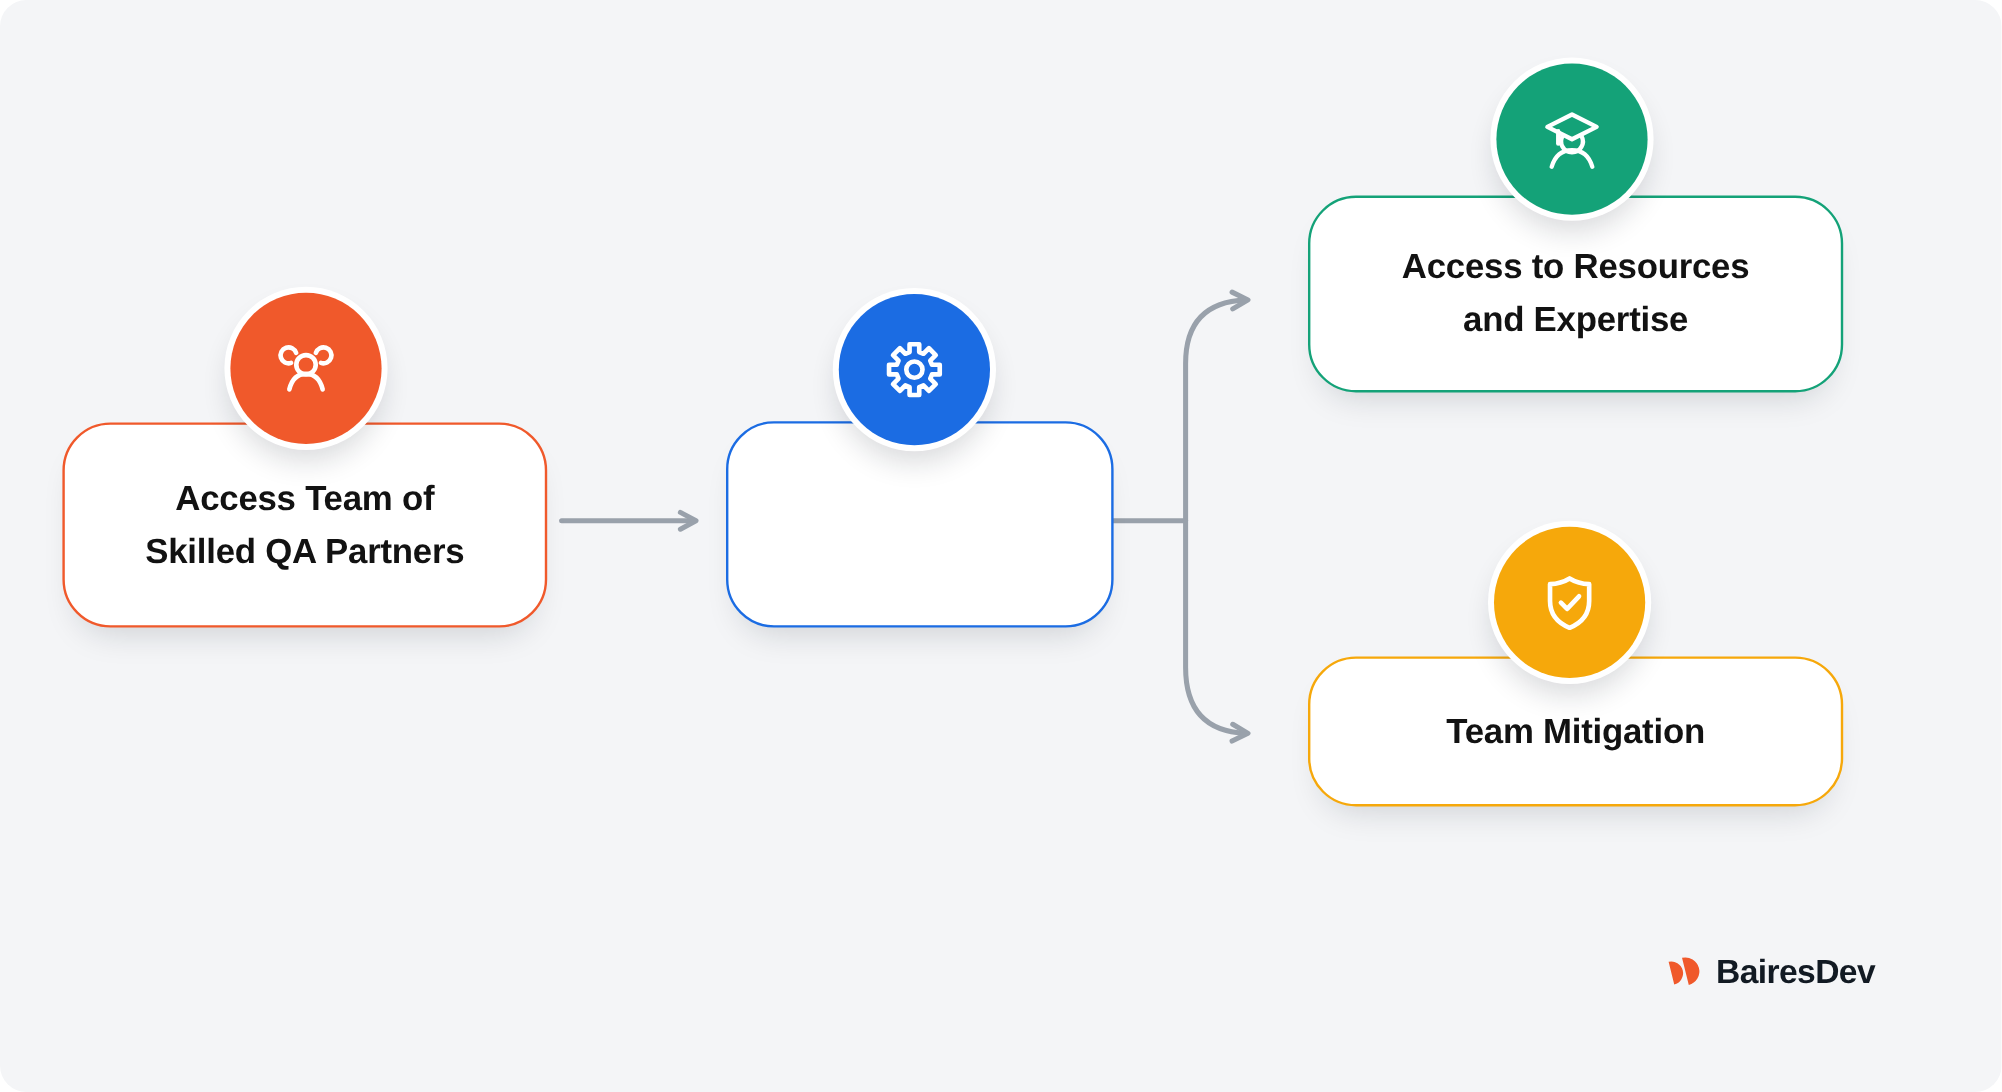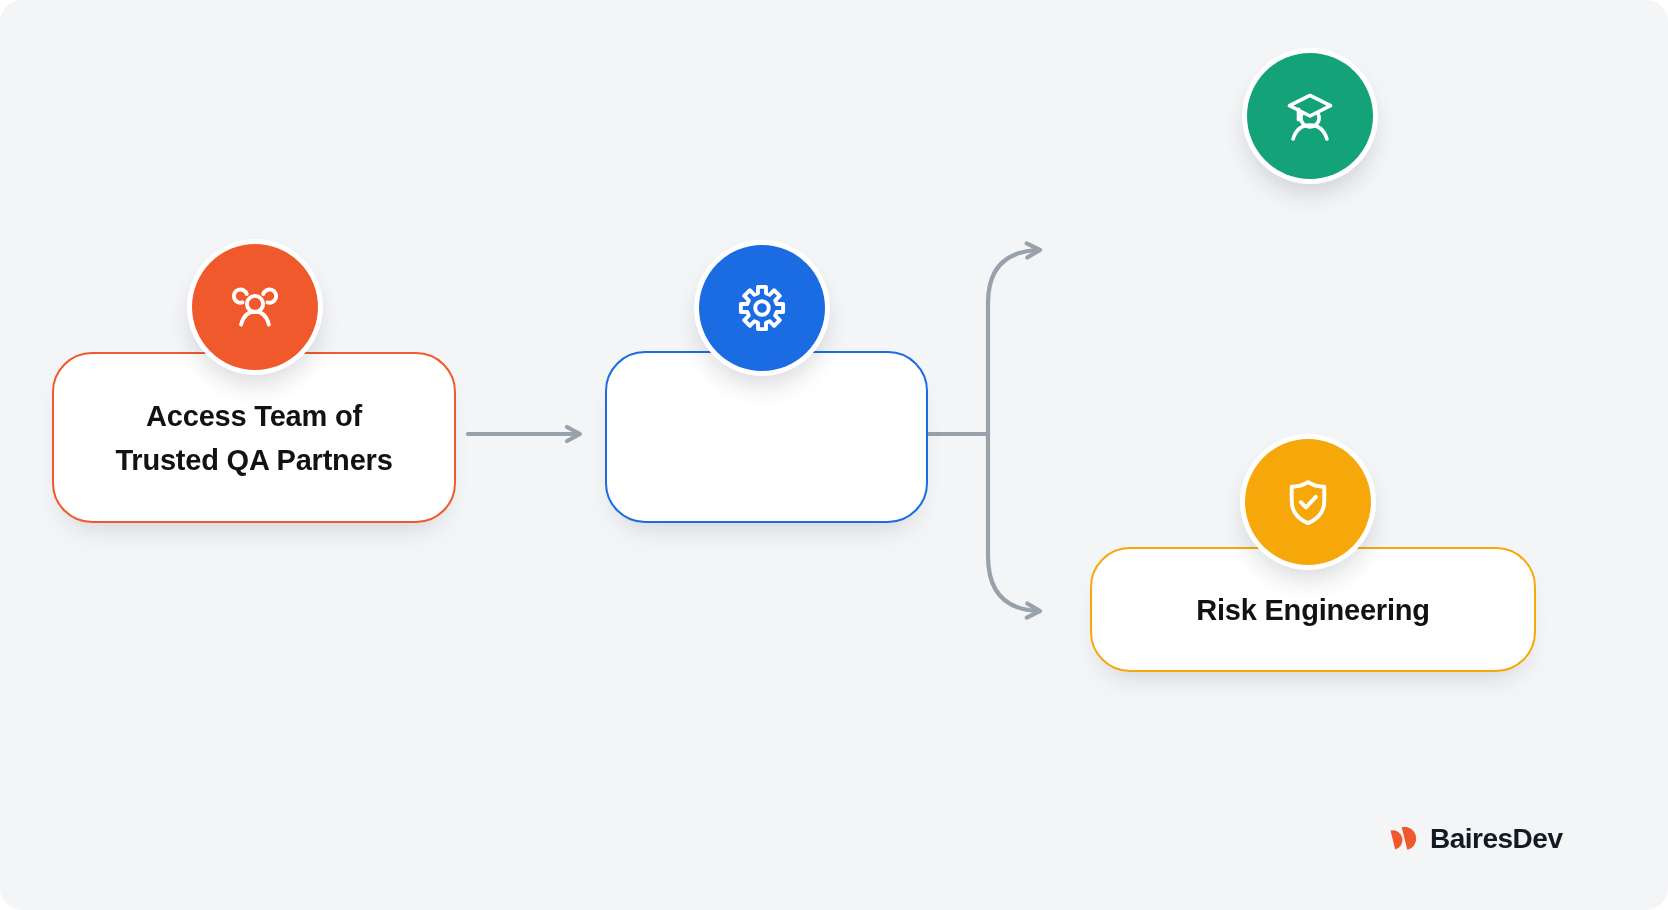--- a/index.html
+++ b/index.html
@@ -37,21 +37,21 @@
     display:flex;align-items:center;justify-content:center;
     box-shadow:0 0 0 5px #ffffff, 0 14px 24px rgba(18,26,40,.16);
   }
   .badge--trusted{left:192px;top:244px;background:var(--accent-trusted,#F0592B);}
   .badge--eng{left:699px;top:245px;background:var(--accent-eng,#1B6CE3);}
   .badge--access{left:1247px;top:53px;background:var(--accent-access,#14A278);}
   .badge--risk{left:1245px;top:439px;background:var(--accent-risk,#F6A80B);}
   .badge svg{display:block;}
 
   .brand{
-    position:absolute;z-index:2;left:1388px;top:823px;
+    position:absolute;z-index:2;left:1388px;top:794px;
     display:flex;align-items:center;gap:9px;
   }
   .brand-mark path{fill:var(--brand-mark,#F0592B);}
   .brand-name{
     font-size:28px;font-weight:700;letter-spacing:-.5px;
     color:var(--brand-text,#121A23);
   }
 </style>
 </head>
 <body>
@@ -75,21 +75,21 @@
       <g fill="none" stroke="#ffffff" stroke-width="3.2" stroke-linecap="round">
         <path d="M13.7 20.2 A5.5 5.5 0 1 1 17.2 13.3"></path>
         <path d="M34.3 20.2 A5.5 5.5 0 1 0 30.8 13.3"></path>
         <circle cx="24" cy="21.5" r="6.7"></circle>
         <path d="M12.5 38.5 C14.5 30.5 19 27.8 24 27.8 C29 27.8 33.5 30.5 35.5 38.5"></path>
       </g>
     </svg>
   </div>
   <div class="card card--trusted">
     <div>Access Team of</div>
-    <div>Trusted QA Partners</div>
+    <div>Skilled QA Partners</div>
   </div>
 
   <div class="badge badge--eng">
     <svg width="58" height="58" viewBox="0 0 48 48">
       <g fill="none" stroke="#ffffff" stroke-width="3.2" stroke-linecap="round" stroke-linejoin="round">
         <path id="gear-outline" d="M20.66 6.52 L 27.34 6.52 L 27.32 11.85 L 30.24 13.06 L 34.01 9.28 L 38.72 13.99 L 34.94 17.76 L 36.15 20.68 L 41.48 20.66 L 41.48 27.34 L 36.15 27.32 L 34.94 30.24 L 38.72 34.01 L 34.01 38.72 L 30.24 34.94 L 27.32 36.15 L 27.34 41.48 L 20.66 41.48 L 20.68 36.15 L 17.76 34.94 L 13.99 38.72 L 9.28 34.01 L 13.06 30.24 L 11.85 27.32 L 6.52 27.34 L 6.52 20.66 L 11.85 20.68 L 13.06 17.76 L 9.28 13.99 L 13.99 9.28 L 17.76 13.06 L 20.68 11.85 Z"></path>
         <circle cx="24" cy="24" r="5.6"></circle>
       </g>
     </svg>
   </div>
@@ -99,31 +99,35 @@
   <div class="badge badge--access">
     <svg width="58" height="58" viewBox="0 0 48 48">
       <g fill="none" stroke="#ffffff" stroke-width="3" stroke-linecap="round" stroke-linejoin="round">
         <path d="M24 7 L41 15.5 L24 24 L7 15.5 Z"></path>
         <path d="M14.5 18.5 V27"></path>
         <path d="M17.5 21.8 A7.5 7.5 0 1 0 30.5 21.8"></path>
         <path d="M10 43 C12.5 34.5 17.5 31.5 24 31.5 C30.5 31.5 35.5 34.5 38 43"></path>
       </g>
     </svg>
   </div>
+  <div class="card card--access">
+    <div>Access to Resources</div>
+    <div>and Expertise</div>
+  </div>
 
   <div class="badge badge--risk">
     <svg width="58" height="58" viewBox="0 0 48 48">
       <g fill="none" stroke="#ffffff" stroke-width="3.2" stroke-linecap="round" stroke-linejoin="round">
         <path d="M24 7.5 C28.5 10.3 33.2 11.3 37.5 11.4 L37.5 23 C37.5 32 32 38.2 24 41.5 C16 38.2 10.5 32 10.5 23 L10.5 11.4 C14.8 11.3 19.5 10.3 24 7.5 Z"></path>
         <path d="M18 24.2 L22.3 28.5 L30.5 19.8"></path>
       </g>
     </svg>
   </div>
   <div class="card card--risk">
-    <div>Risk Engineering</div>
+    <div>Team Mitigation</div>
   </div>
 
   <div class="brand">
     <svg class="brand-mark" width="33" height="30" viewBox="0 0 34 30">
       <path d="M5 6 A10 10 0 0 1 5 26 Z" transform="rotate(-14 5 16)"></path>
       <path d="M17 2.5 A12 12 0 0 1 17 26.5 Z" transform="rotate(-14 17 14.5)"></path>
     </svg>
     <span class="brand-name">BairesDev</span>
   </div>
 

